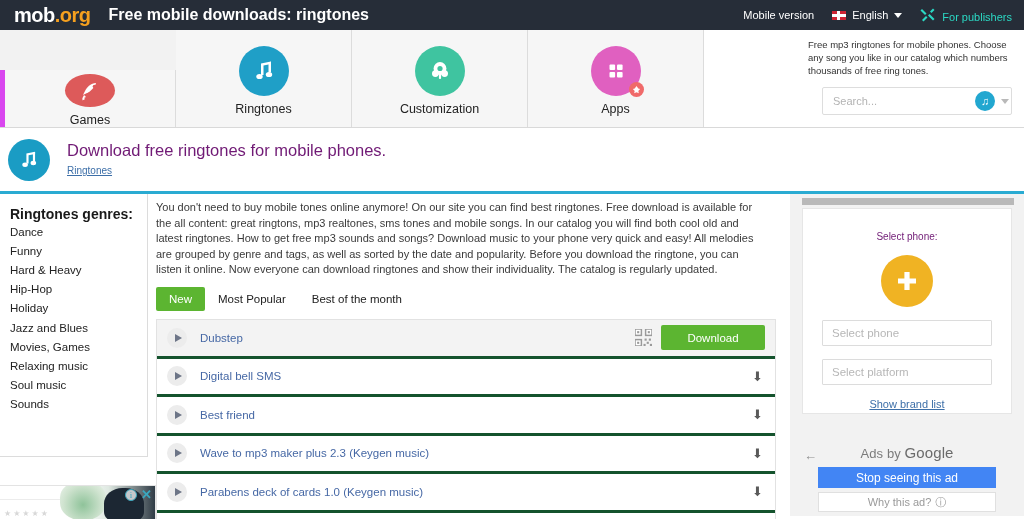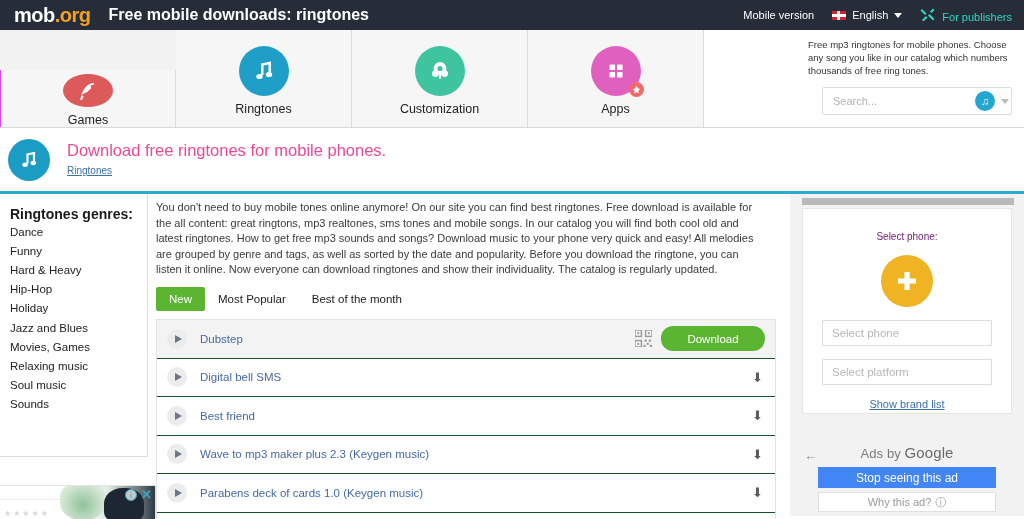--- a/index.html
+++ b/index.html
@@ -90,21 +90,21 @@
     border-right: 1px solid #dcdcdc;
     display: flex;
     flex-direction: column;
     align-items: center;
     justify-content: center;
     cursor: pointer;
     background: #f6f6f6;
     gap: 6px;
     padding-top: 4px;
   }
-  .navitem:first-child { border-left: 1px solid #d946ef; margin-top: 40px; }
+  .navitem:first-child { border-left: 5px solid #d946ef; margin-top: 40px; }
   .circ {
     width: 50px; height: 50px;
     border-radius: 50%;
     display: flex; align-items: center; justify-content: center;
     position: relative;
   }
   .circ svg { display:block; }
   .navlabel { font-size: 12.5px; color: #222; }
   .nav-right {
     flex: 1;
@@ -164,21 +164,21 @@
   }
   .title-circ {
     width: 42px; height: 42px; border-radius: 50%;
     background: #1a9cc4;
     display: flex; align-items: center; justify-content: center;
     flex: 0 0 auto;
     overflow: hidden;
     position: relative;
   }
   .title-text { margin-left: 17px; }
-  .title-h1 { font-size: 16.5px; font-weight: normal; color: #ec4899; }
+  .title-h1 { font-size: 16.5px; font-weight: normal; color: #701a75; }
   .breadcrumb {
     font-size: 10px; color: #3d6fa8;
     text-decoration: underline;
     cursor: pointer;
     margin-top: 2px;
     display: inline-block;
   }
 
   
   .body-wrap { display: flex; height: 322px; background:#fff; }
@@ -243,21 +243,21 @@
     border-bottom: none;
     background: #fff;
     height: 246px;
     overflow: hidden;
   }
   .ringrow {
     display: flex;
     align-items: center;
     height: 38.5px;
     padding: 0 10px 0 10px;
-    border-bottom: 1px solid #14532d;
+    border-bottom: 3px solid #14532d;
     cursor: pointer;
   }
   .ringrow.highlight { background: #f3f3f3; }
   .playbtn {
     width: 20px; height: 20px;
     border-radius: 50%;
     background: #ececec;
     display: flex; align-items: center; justify-content: center;
     flex: 0 0 auto;
     cursor: pointer;
@@ -275,21 +275,21 @@
     color: #4668a5;
     cursor: pointer;
   }
   .rowright { margin-left: auto; display:flex; align-items:center; gap: 9px; }
   .qr { width: 17px; height: 17px; display:block; }
   .dlbtn {
     background: #5cb531;
     color: #fff;
     font-size: 11.5px;
     border: none;
-    border-radius: 12px;
+    border-radius: 2px;
     width: 104px; height: 25px;
     cursor: pointer;
     font-family: "Liberation Sans", sans-serif;
   }
   .dl-arrow {
     font-size: 13px;
     color: #5a5a5a;
     cursor: pointer;
     line-height: 1;
     padding-right: 2px;

